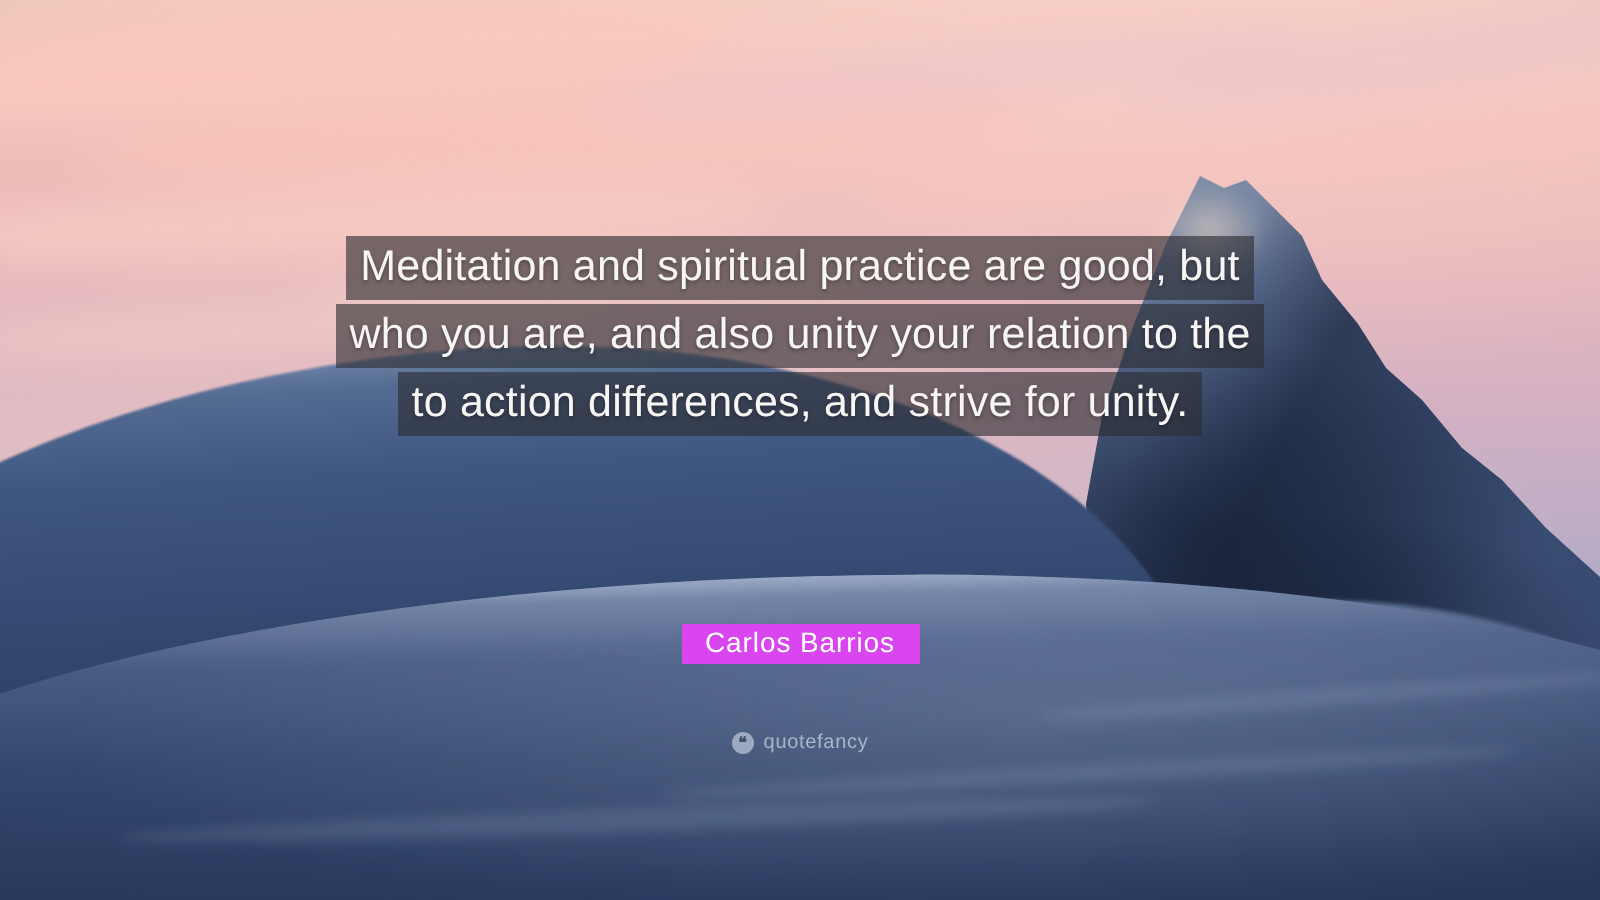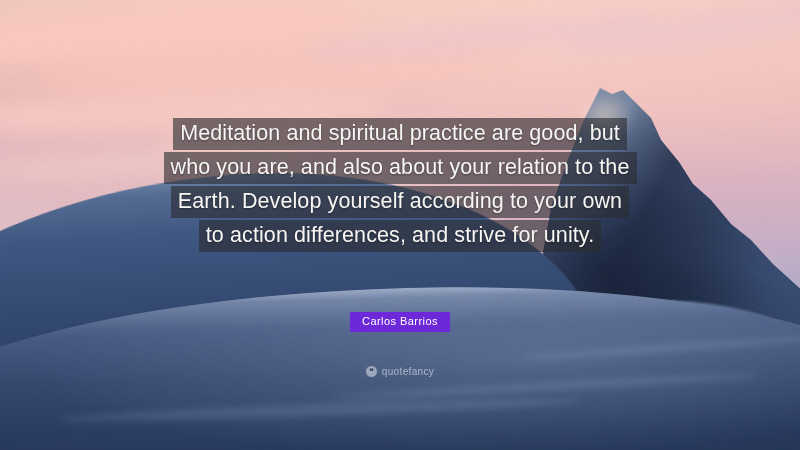--- a/index.html
+++ b/index.html
@@ -228,23 +228,23 @@
 
   
   .author-wrap {
     position: absolute;
     left: 0; right: 0;
     top: 312px;
     display: flex;
     justify-content: center;
   }
   .author {
-    background: #6d28d9;
+    background: #d946ef;
     color: #ffffff;
-    font-size: 11px;
+    font-size: 14px;
     line-height: 11px;
     letter-spacing: 0.45px;
     padding: 4px 12px 5px 12px;
     white-space: nowrap;
   }
 
   
   .watermark {
     position: absolute;
     left: 0; right: 0;
@@ -305,22 +305,21 @@
   <div class="dune-front"></div>
   <div class="dune-front-hl"></div>
   <div class="ridge r1"></div>
   <div class="ridge r2"></div>
   <div class="ridge r3"></div>
 
   <div class="vignette"></div>
 
   <div class="quote">
     <span class="qline">Meditation and spiritual practice are good, but</span>
-    <span class="qline">who you are, and also about your relation to the</span>
-    <span class="qline">Earth. Develop yourself according to your own</span>
+    <span class="qline">who you are, and also unity your relation to the</span>
     <span class="qline">to action differences, and strive for unity.</span>
   </div>
 
   <div class="author-wrap">
     <span class="author">Carlos Barrios</span>
   </div>
 
   <div class="watermark">
     <span class="wm-badge">❝</span>
     <span class="wm-text">quotefancy</span>

